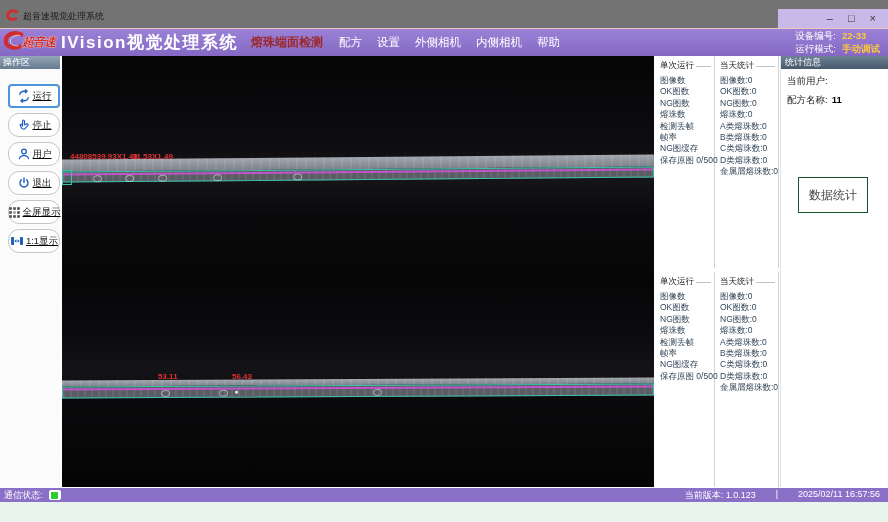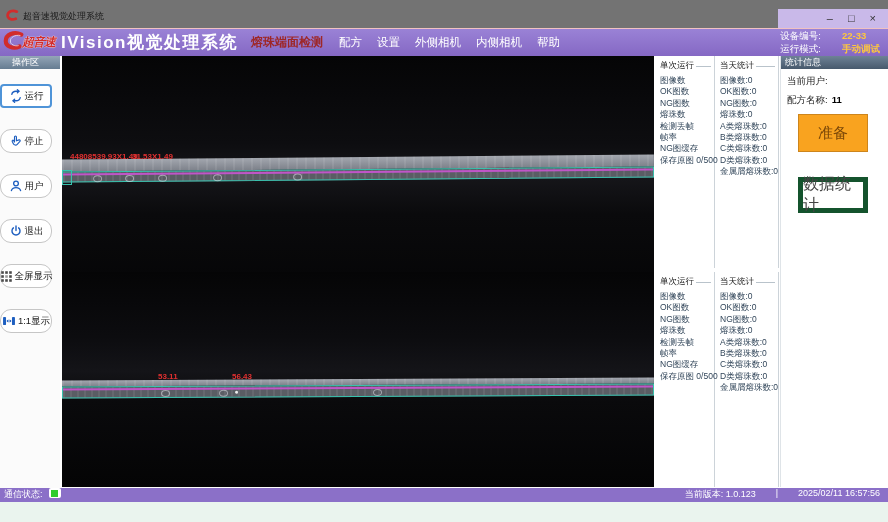--- a/index.html
+++ b/index.html
@@ -20,27 +20,27 @@
           border-top:1px solid #f0c2c2;box-sizing:border-box;display:flex;align-items:center;}
   .logo-wrap{display:flex;align-items:center;margin-left:3px;}
   .logo-text{font-size:12px;font-weight:bold;font-style:italic;color:#d12c2c;
              text-shadow:0 0 1px #fff,0 0 1px #fff;margin-left:-3px;letter-spacing:-1px;}
   .app-title{margin-left:6px;font-size:17px;font-weight:bold;color:#fff;letter-spacing:1.5px;}
   .subtitle{margin-left:13px;font-size:12px;font-weight:bold;color:#9e2727;}
   .menu{display:flex;gap:15px;margin-left:16px;justify-content:center;}
   .menu-item{font-size:11.5px;color:#fff;cursor:default;white-space:nowrap;}
   .device-info{margin-left:auto;margin-right:8px;font-size:9.5px;line-height:12.5px;}
   .device-info .lbl{color:#fff;}
-  .device-info .val{color:#ffc83d;font-weight:bold;margin-left:21px;}
+  .device-info .val{color:#ffc83d;font-weight:bold;margin-left:6px;}
 
   
   .sidebar{left:0;top:56px;width:60px;height:432px;background:#fbfbfb;}
   .side-header{height:13px;background:linear-gradient(180deg,#93a5b7,#667c91);color:#fff;
-               font-size:9px;line-height:13px;padding-left:12px;}
-  .side-btns{display:flex;flex-direction:column;align-items:flex-start;gap:21px;padding-top:15px;}
+               font-size:9px;line-height:13px;padding-left:3px;}
+  .side-btns{display:flex;flex-direction:column;align-items:flex-end;gap:5px;padding-top:15px;text-decoration:underline;}
   .side-btn{width:52px;height:24px;box-sizing:border-box;background:#fff;border:1px solid #c6c6c6;
             border-radius:11px;display:flex;align-items:center;justify-content:center;gap:2px;
             font-size:9.5px;color:#1a1a1a;white-space:nowrap;cursor:default;}
   .side-btn.active{border:2px solid #4f94d8;border-radius:4px;}
   .side-btn .icon{display:flex;align-items:center;}
 
   
   .viewport{background:#000;overflow:hidden;}
   .vp-top{left:62px;top:56px;width:592px;height:256px;
           background:linear-gradient(180deg,#050506 0%,#0d0d10 34%,#16161a 47%,#0a0a0c 62%,#040405 100%);}
@@ -75,26 +75,26 @@
   
   .info-panel{left:780px;top:56px;width:108px;height:431px;background:#fff;border-left:1px solid #dfe4e8;box-sizing:border-box;}
   .info-header{height:13px;background:linear-gradient(180deg,#6e8296,#47596c);color:#fff;
                font-size:9px;line-height:13px;padding-left:4px;}
   .info-row{font-size:9.5px;color:#222;margin:6px 0 0 6px;white-space:nowrap;}
   .info-row .val{font-weight:bold;color:#000;margin-left:4px;}
   .prepare-btn{position:absolute;left:17px;top:58px;width:70px;height:38px;background:#f9a31f;
                border:1px solid #cd851c;color:#7a4708;font-size:15px;display:flex;align-items:center;
                justify-content:center;cursor:default;box-sizing:border-box;}
   .data-btn{position:absolute;left:17px;top:121px;width:70px;height:36px;background:#fff;
-            border:5px solid #14532d;color:#444;font-size:16px;display:flex;align-items:center;
+            border:1px solid #14532d;color:#444;font-size:12px;display:flex;align-items:center;
             justify-content:center;cursor:default;box-sizing:border-box;}
 
   
   .statusbar{left:0;top:488px;width:888px;height:14px;background:#8b70c8;display:flex;
-             color:#fff;font-size:9px;}
+             align-items:center;color:#fff;font-size:9px;}
   .statusbar .comm{margin-left:4px;}
   .chip{margin-left:6px;width:12px;height:10px;background:#fff;border-radius:2px;
         display:flex;align-items:center;justify-content:center;}
   .chip i{width:7px;height:7px;background:#2ecc2e;display:block;}
   .sb-right{margin-left:auto;display:flex;gap:20px;margin-right:8px;}
   .desktop{left:0;top:502px;width:888px;height:20px;background:#eaf4ee;}
 </style>
 </head>
 <body>
 
@@ -322,21 +322,20 @@
   </div>
 
   <div class="abs info-panel">
     <div class="info-header">统计信息</div>
     <div class="info-row">
       <span>当前用户:</span><span class="val"></span>
     </div>
     <div class="info-row">
       <span>配方名称:</span><span class="val">11</span>
     </div>
-    <div class="prepare-btn">准备</div>
     <div class="data-btn">数据统计</div>
   </div>
 
   <div class="abs statusbar">
     <span class="comm">通信状态:</span>
     <span class="chip">
         <i></i>
       </span>
     <span class="sb-right">
       <span><span>当前版本:</span> <span>1.0.123</span></span>

